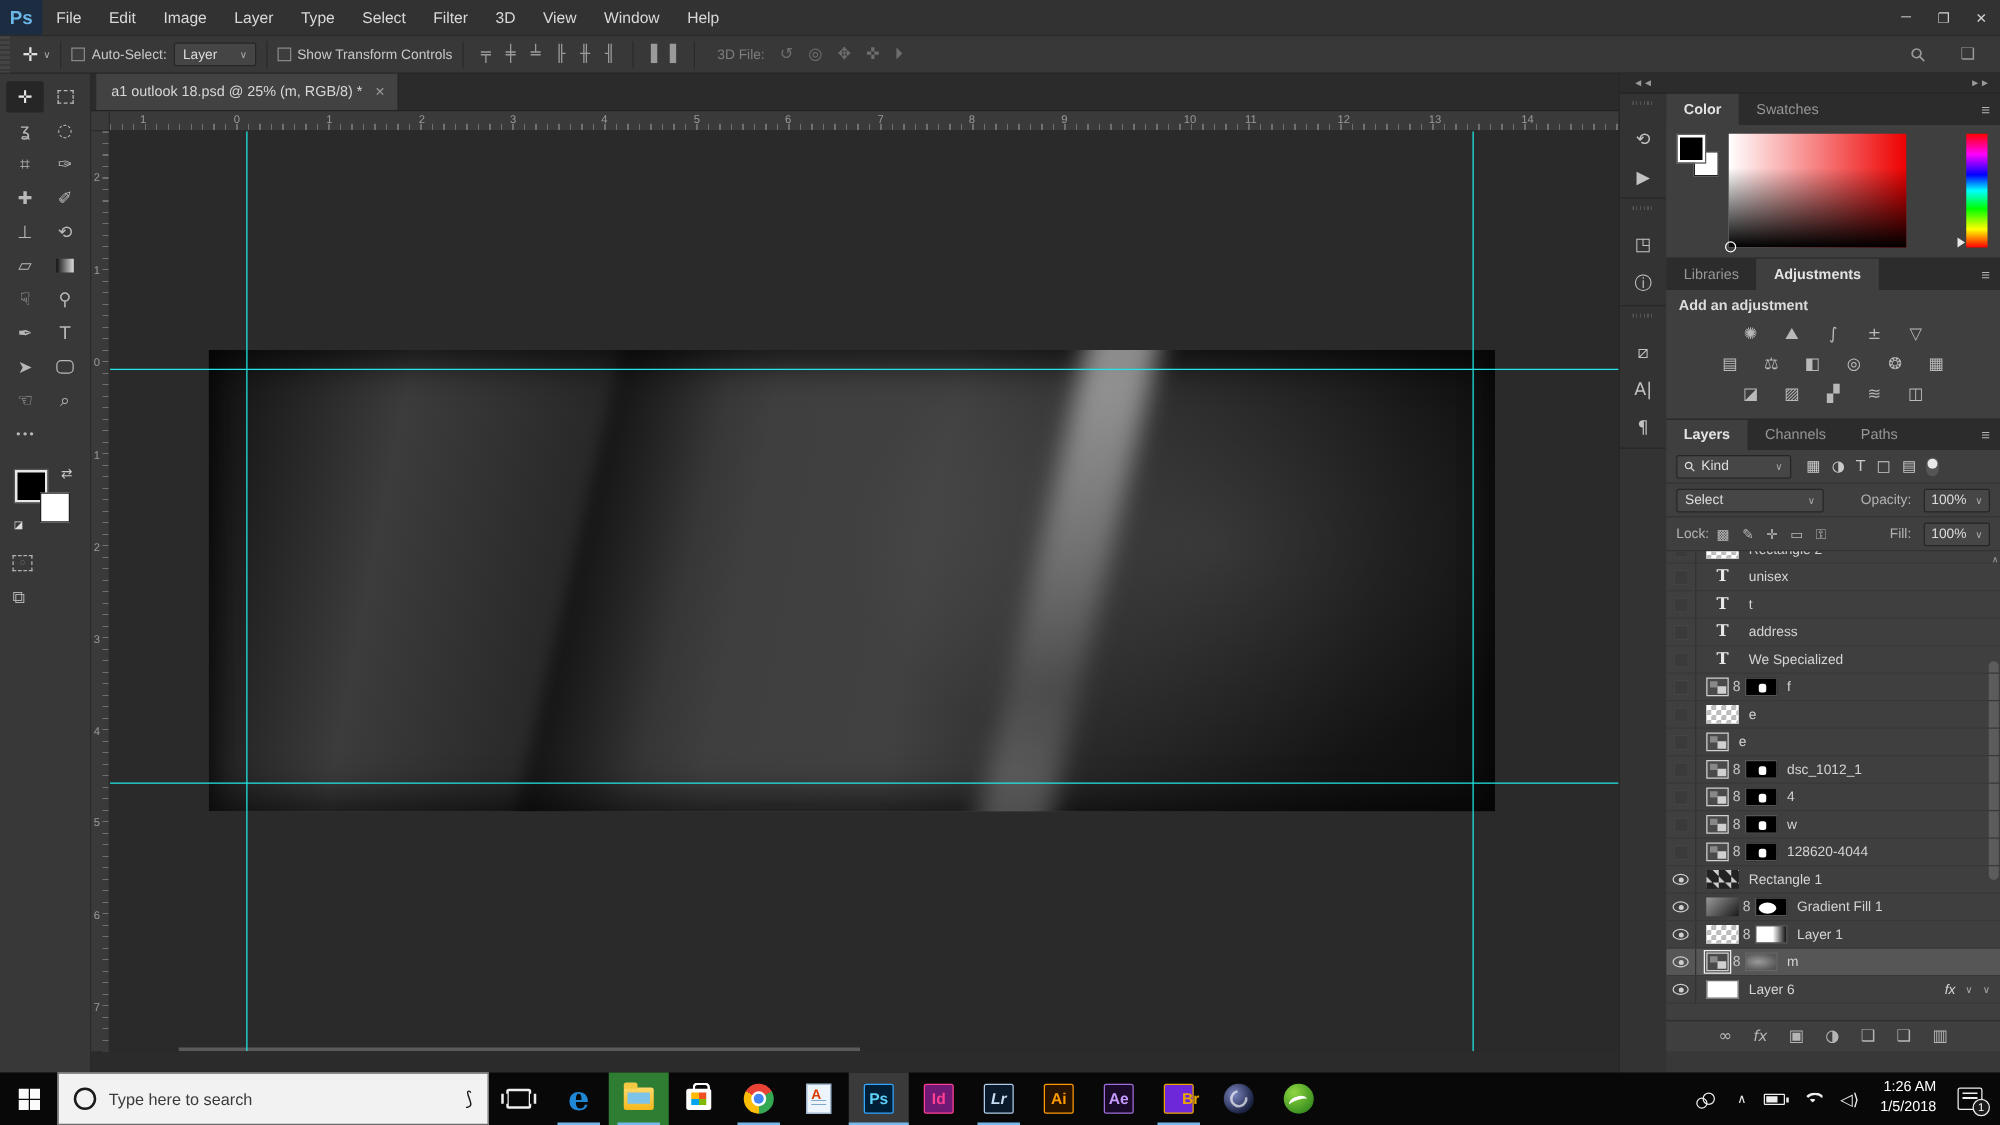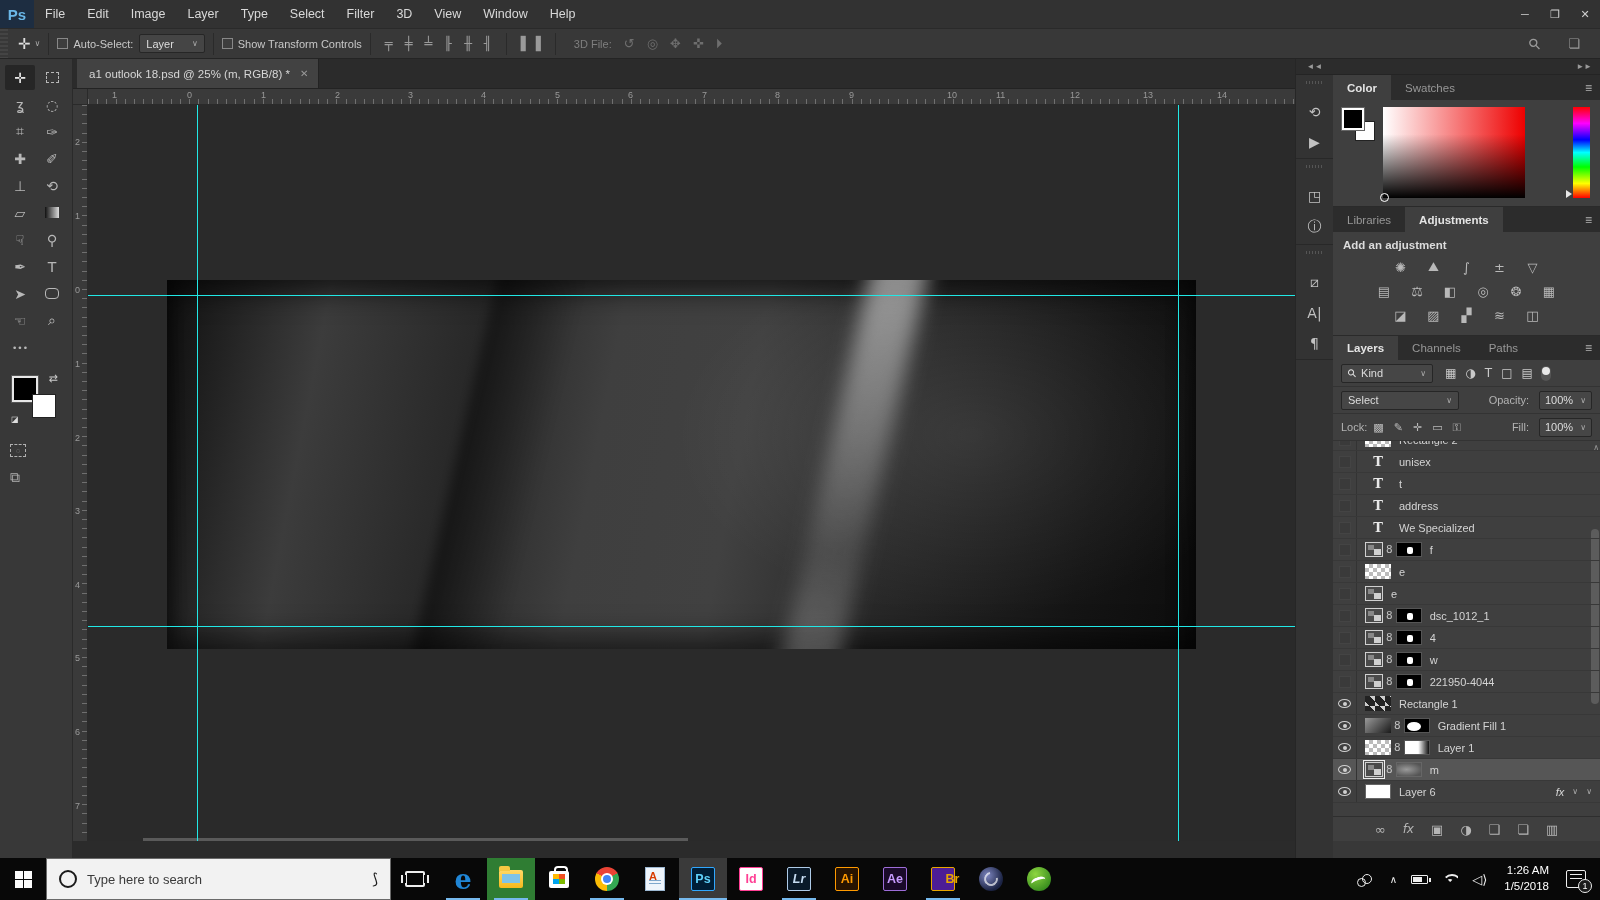--- a/index.html
+++ b/index.html
@@ -676,21 +676,21 @@
         </div>
         <div class="layer-row">
           <div class="eye-cell">
             <span class="eye-empty"></span>
           </div>
           <div class="lthumbs">
             <span class="th th-so"></span>
             <span class="link8">8</span>
             <span class="th th-mask"></span>
           </div>
-          <span class="lname">221950-4044</span>
+          <span class="lname">128620-4044</span>
         </div>
         <div class="layer-row">
           <div class="eye-cell">
             <span class="eye"></span>
           </div>
           <div class="lthumbs">
             <span class="th th-checker-dark"></span>
           </div>
           <span class="lname">Rectangle 1</span>
         </div>
@@ -784,33 +784,33 @@
         <div class="tb-item underline">
           <span class="chrome"></span>
         </div>
         <div class="tb-item">
           <span class="docu"></span>
         </div>
         <div class="tb-item active underline">
           <span class="sq-icon" style="color:#5fd1f9;border:1.5px solid #31a8ff;background:#001e36;">Ps</span>
         </div>
         <div class="tb-item">
-          <span class="sq-icon" style="color:#ff3f94;border:1.5px solid #ff3f94;background:#ffffff;">Id</span>
+          <span class="sq-icon" style="color:#ff3f94;border:1.5px solid #ff3f94;background:#701a75;">Id</span>
         </div>
         <div class="tb-item underline">
           <span class="sq-icon" style="color:#c6dcf2;border:1.5px solid #aecbe8;background:#0a1a2a;font-style:italic;">Lr</span>
         </div>
         <div class="tb-item">
           <span class="sq-icon" style="color:#ff9a00;border:1.5px solid #ff9a00;background:#271300;">Ai</span>
         </div>
         <div class="tb-item">
           <span class="sq-icon" style="color:#c79bff;border:1.5px solid #9d6dd8;background:#1a0a2a;">Ae</span>
         </div>
         <div class="tb-item underline">
-          <span class="sq-icon" style="color:#e8a600;border:1.5px solid #e8a600;background:#4c1d95;padding-left:19px;">Br</span>
+          <span class="sq-icon" style="color:#e8a600;border:1.5px solid #e8a600;background:#6d28d9;padding-left:19px;">Br</span>
         </div>
         <div class="tb-item">
           <span class="c4d"></span>
         </div>
         <div class="tb-item">
           <span class="greenball"></span>
         </div>
       </div>
     <div class="tray">
       <div class="tray-item">

